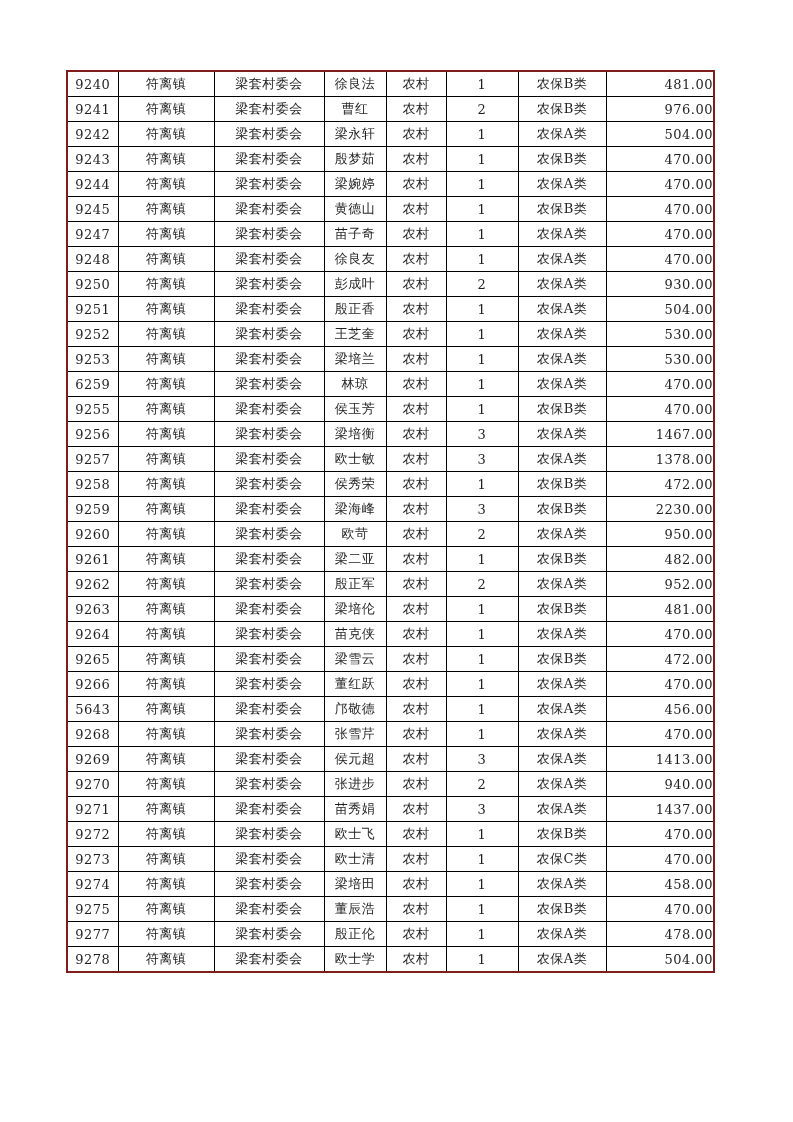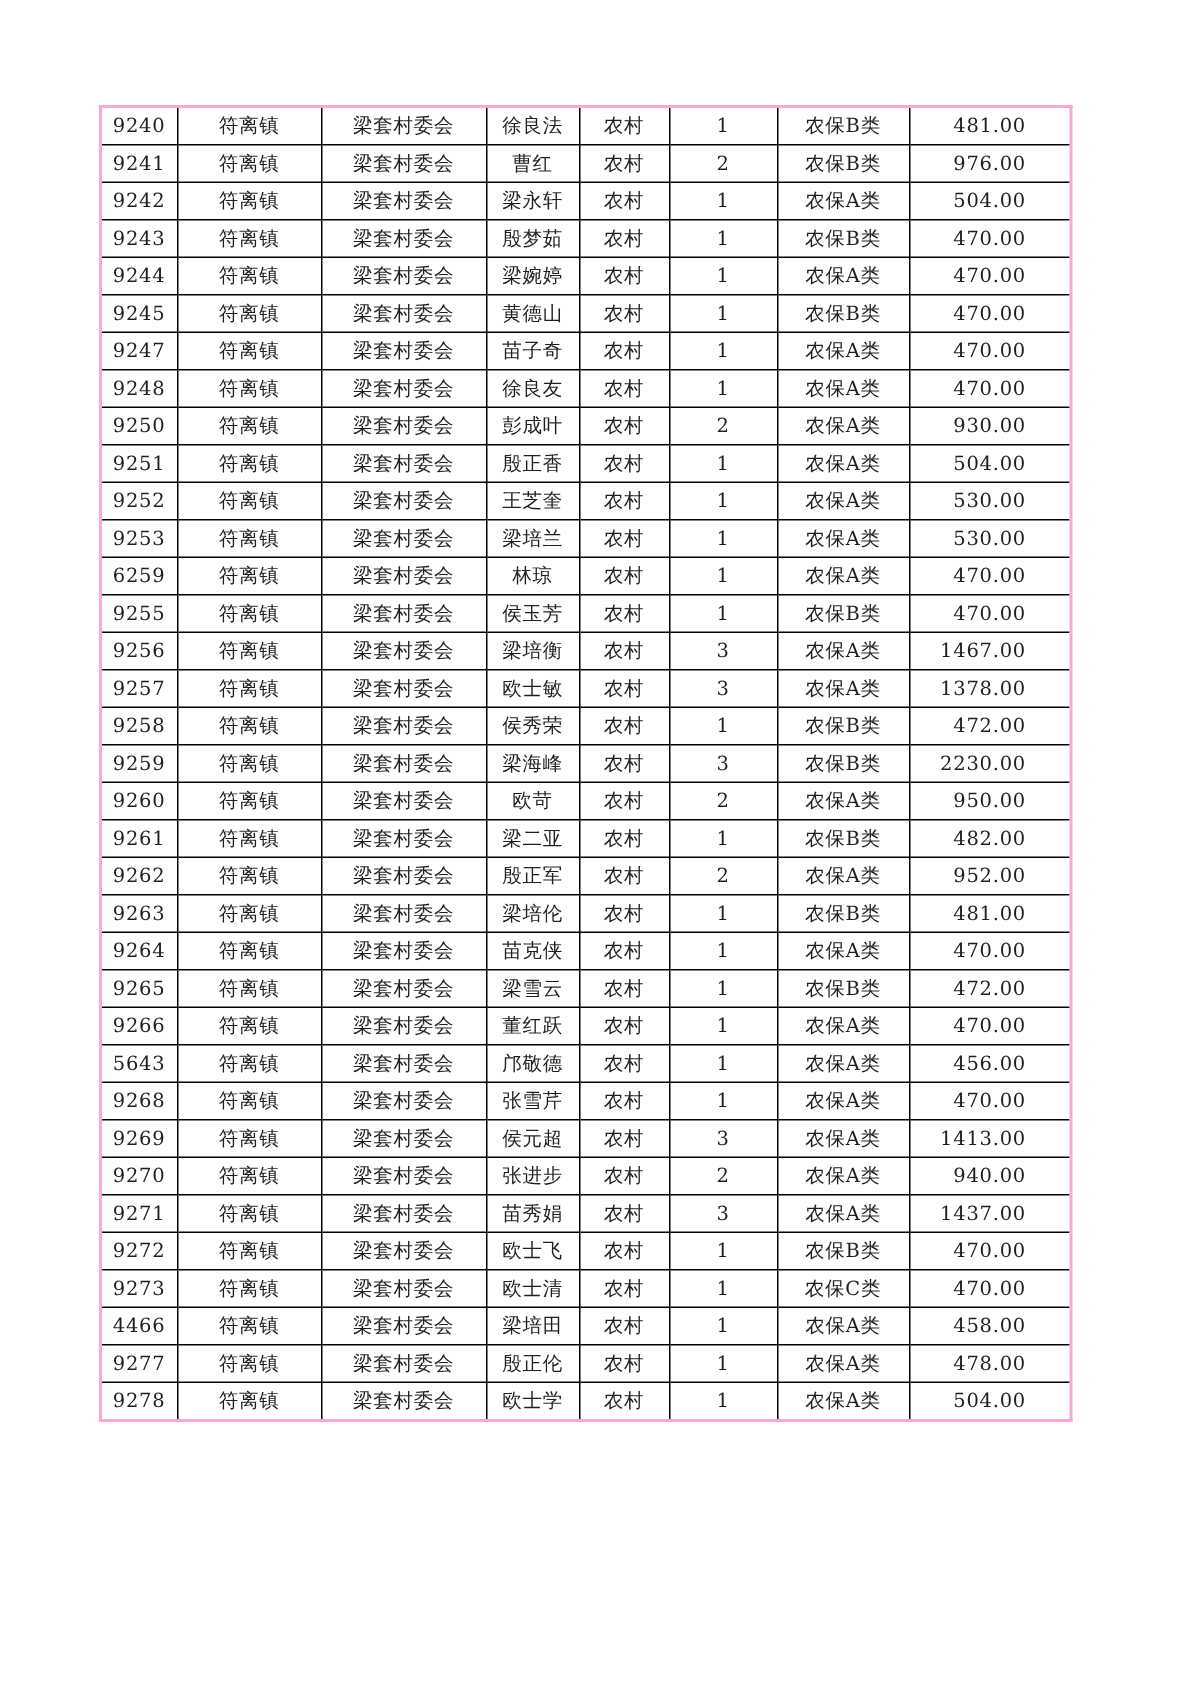--- a/index.html
+++ b/index.html
@@ -15,37 +15,36 @@
     overflow: hidden;
     font-family: "DejaVu Serif", "Liberation Serif", serif;
   }
   table.roster {
     position: absolute;
     left: 66px;
     top: 70px;
     width: 647px;
     table-layout: fixed;
     border-collapse: collapse;
-    border: 2px solid #f9a8d4;
+    border: 2px solid #7f1d1d;
   }
   table.roster td {
     border: 1px solid #000000;
     height: 24px;
     padding: 0;
     font-size: 13px;
     color: #1f1f1f;
     text-align: center;
     vertical-align: middle;
     white-space: nowrap;
     overflow: hidden;
     letter-spacing: 0.5px;
   }
   table.roster td.amount {
     text-align: right;
-    padding-right: 29px;
     letter-spacing: 0.5px;
   }
   col.c-id        { width: 51px; }
   col.c-town      { width: 96px; }
   col.c-village   { width: 110px; }
   col.c-name      { width: 62px; }
   col.c-residence { width: 60px; }
   col.c-count     { width: 72px; }
   col.c-insurance { width: 88px; }
   col.c-amount    { width: 108px; }
@@ -380,28 +379,38 @@
           <td>9273</td>
           <td>符离镇</td>
           <td>梁套村委会</td>
           <td>欧士清</td>
           <td>农村</td>
           <td>1</td>
           <td>农保C类</td>
           <td class="amount">470.00</td>
         </tr>
         <tr>
-          <td>4466</td>
+          <td>9274</td>
           <td>符离镇</td>
           <td>梁套村委会</td>
           <td>梁培田</td>
           <td>农村</td>
           <td>1</td>
           <td>农保A类</td>
           <td class="amount">458.00</td>
+        </tr>
+        <tr>
+          <td>9275</td>
+          <td>符离镇</td>
+          <td>梁套村委会</td>
+          <td>董辰浩</td>
+          <td>农村</td>
+          <td>1</td>
+          <td>农保B类</td>
+          <td class="amount">470.00</td>
         </tr>
         <tr>
           <td>9277</td>
           <td>符离镇</td>
           <td>梁套村委会</td>
           <td>殷正伦</td>
           <td>农村</td>
           <td>1</td>
           <td>农保A类</td>
           <td class="amount">478.00</td>

